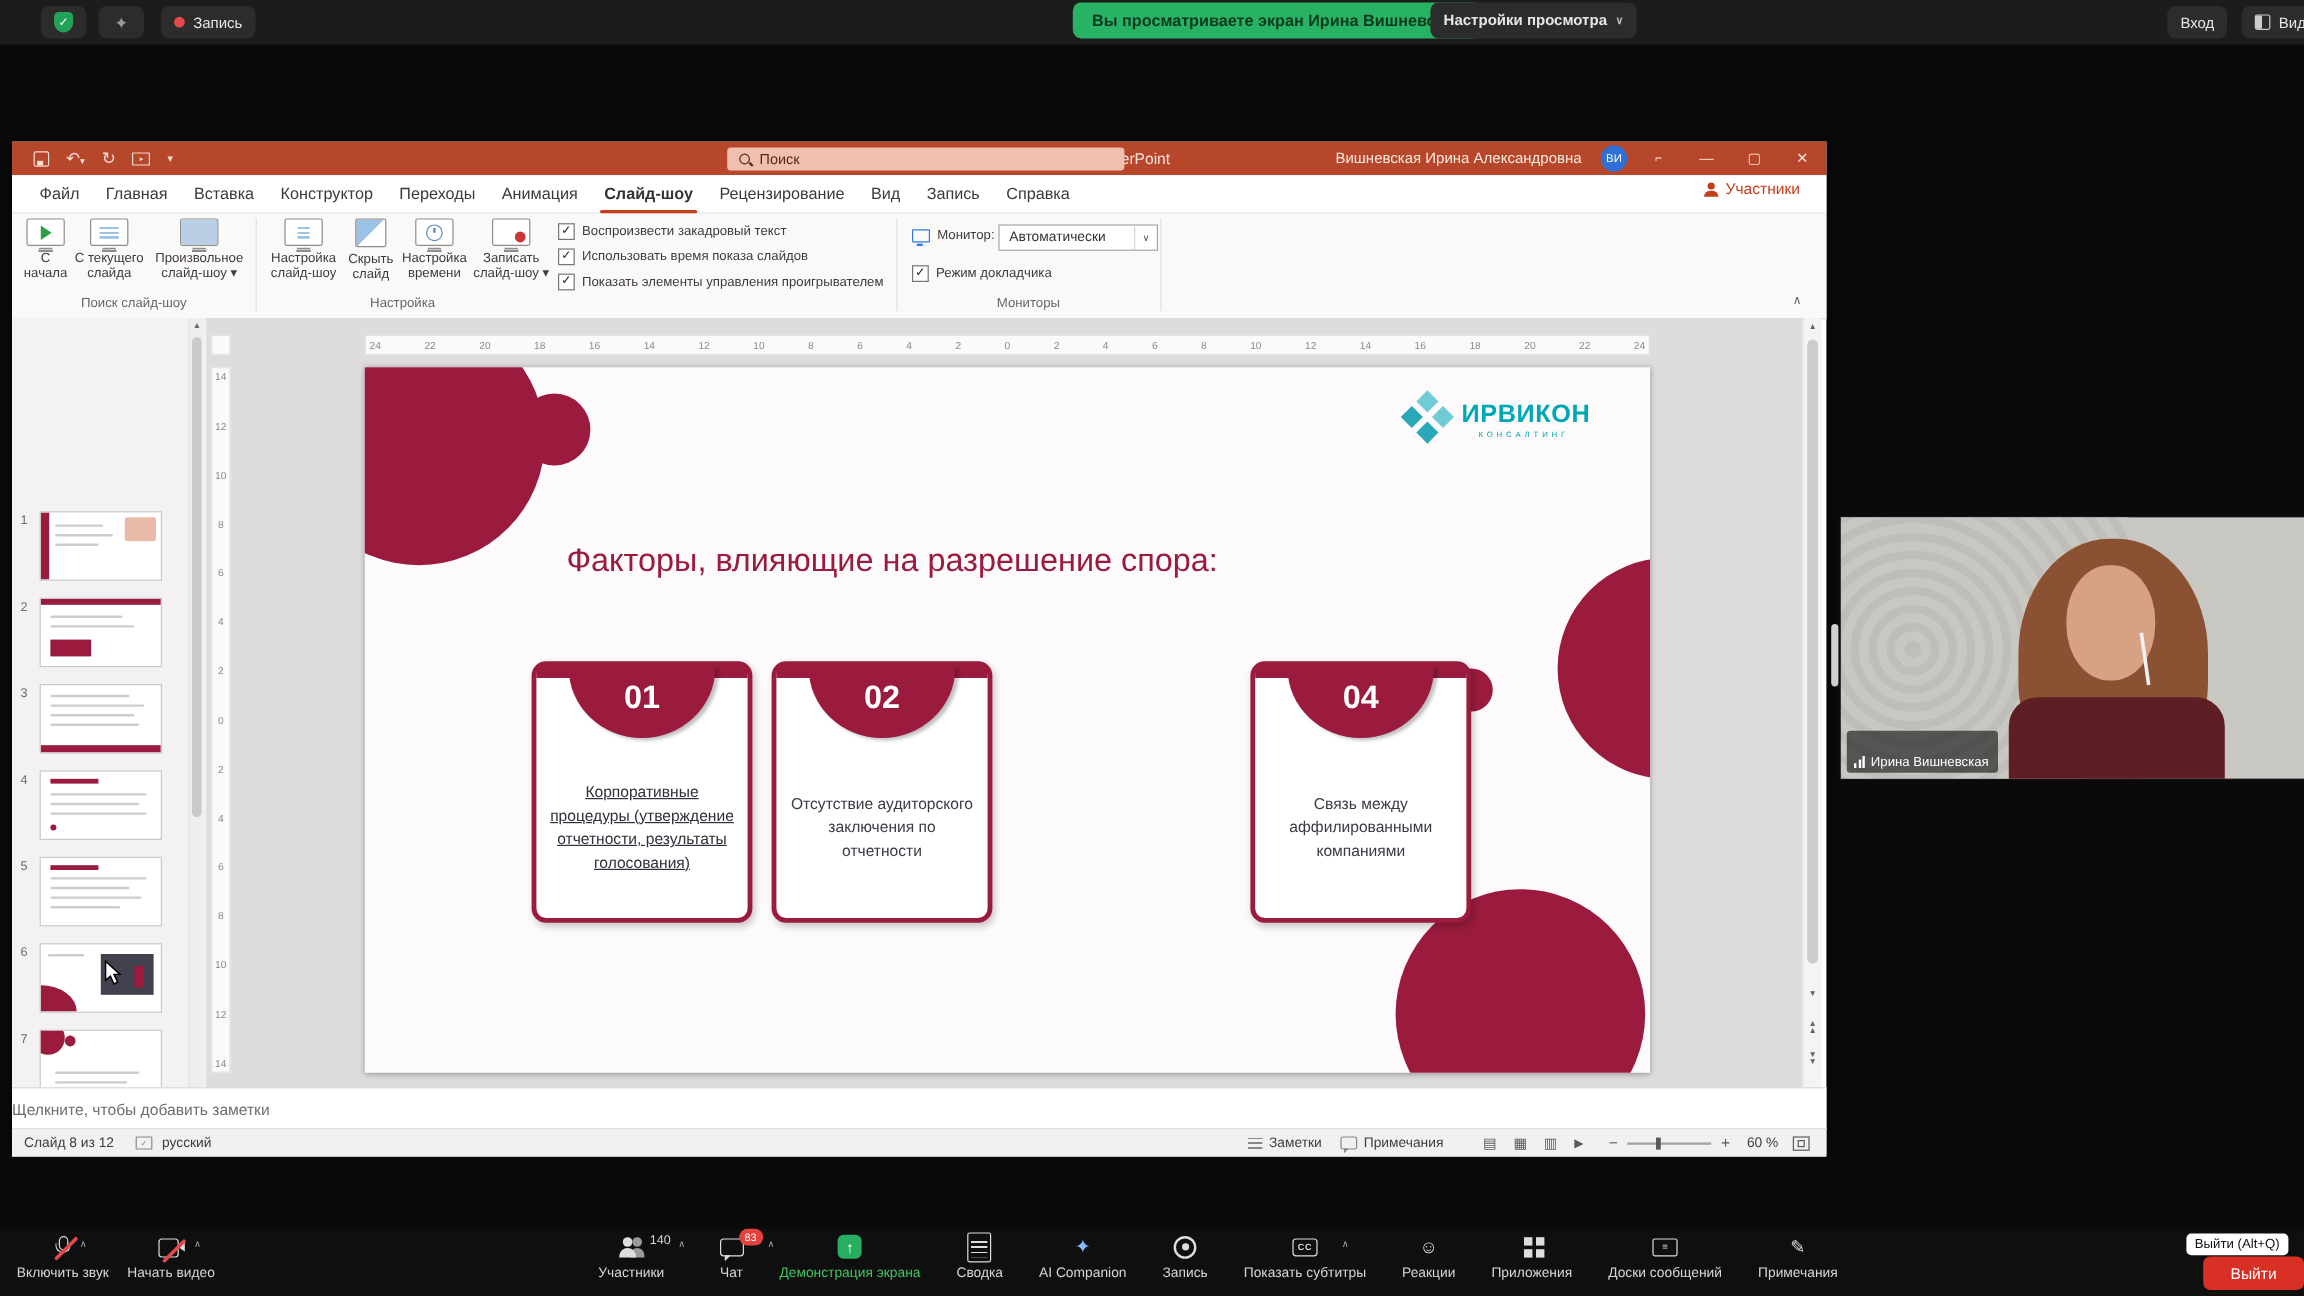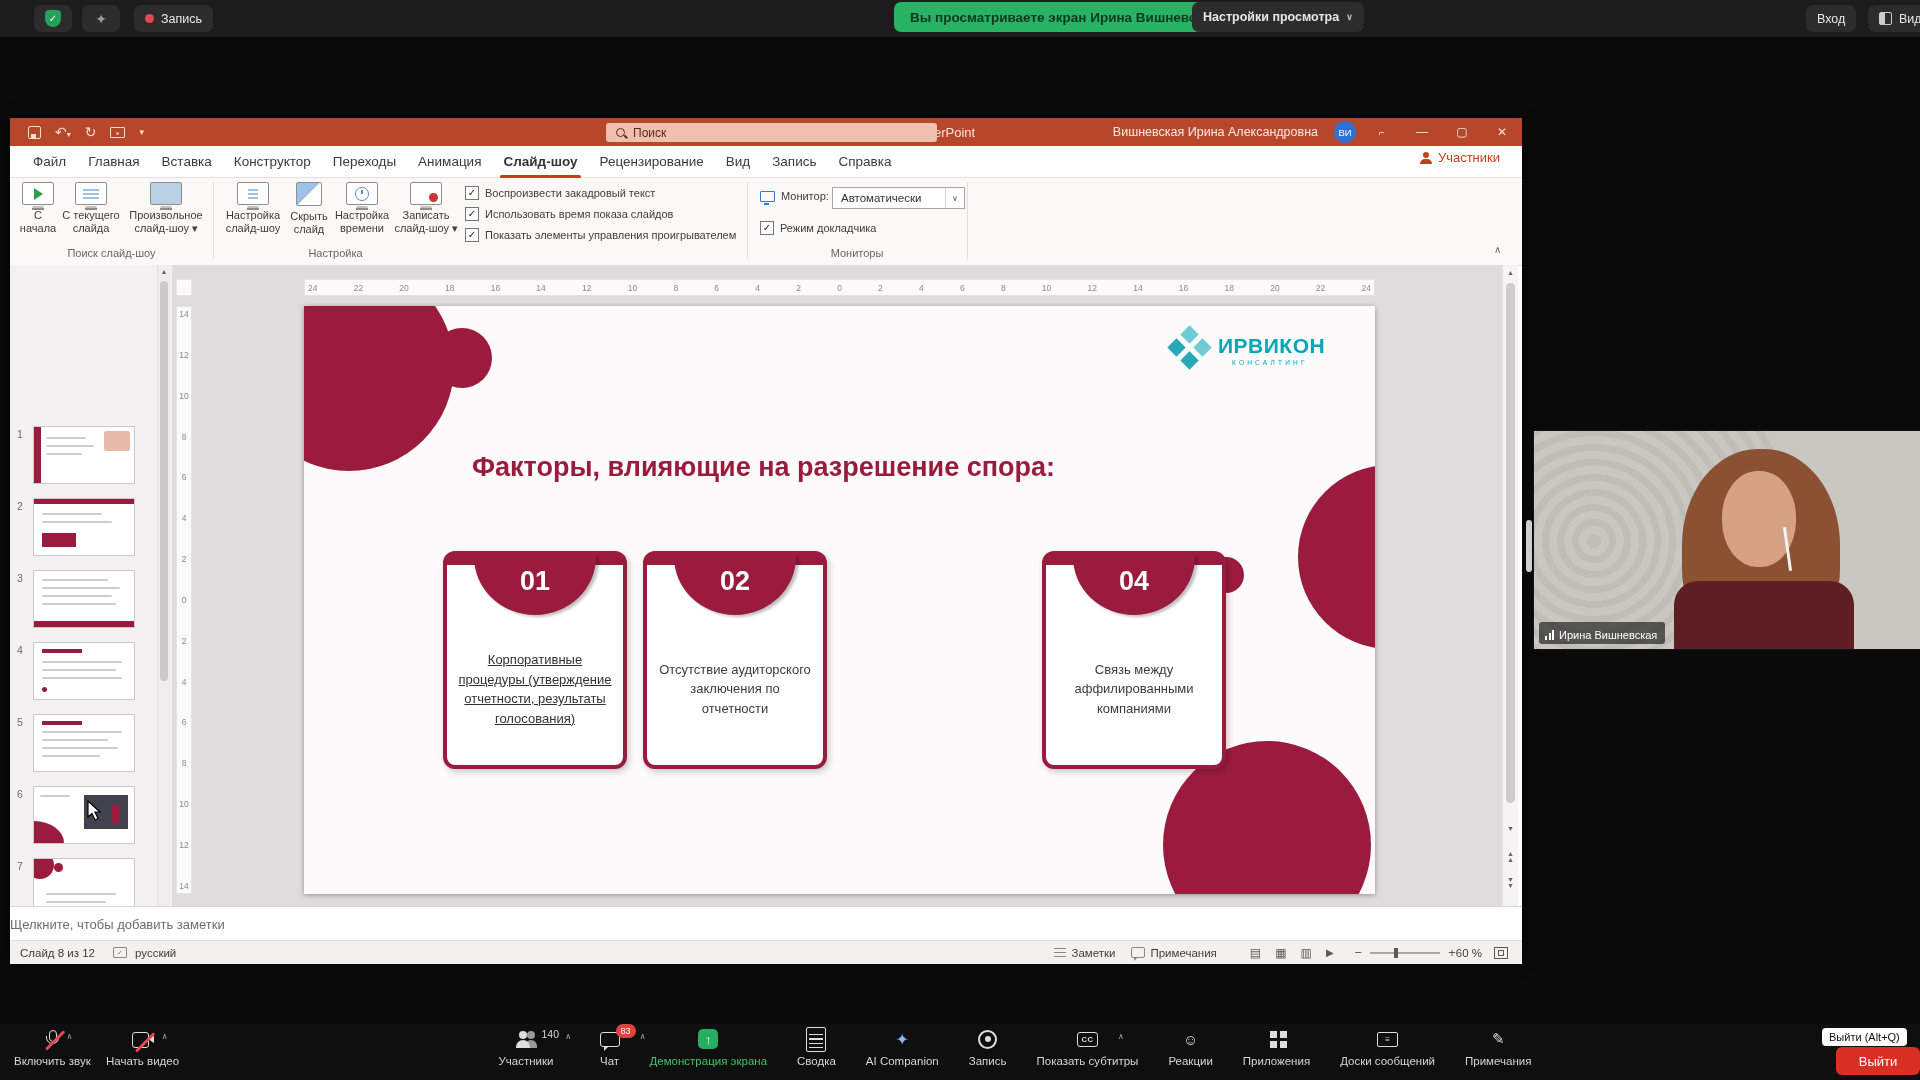--- a/index.html
+++ b/index.html
@@ -78,21 +78,21 @@
   .sbarrow{font-size:7px;color:#666;text-align:center;width:100%;display:block}
 
   
   .canvas{position:absolute;left:162px;top:147px;width:1330px;height:641px;background:#dedcdc}
   .hruler{position:absolute;left:294px;top:161px;width:1071px;height:17px;background:#fbfafa;border:1px solid #e4e2e2;box-sizing:border-box;display:flex;justify-content:space-between;align-items:center;padding:0 3px;font-size:8.5px;color:#8a8a8a}
   .vruler{position:absolute;left:166px;top:188px;width:16px;height:588px;background:#fbfafa;border:1px solid #e4e2e2;box-sizing:border-box;display:flex;flex-direction:column;justify-content:space-between;align-items:center;padding:2px 0;font-size:8.5px;color:#8a8a8a}
   .rcorner{position:absolute;left:166px;top:161px;width:16px;height:17px;background:#fbfafa;border:1px solid #e4e2e2;box-sizing:border-box}
 
   .slide{position:absolute;left:294px;top:188px;width:1071px;height:588px;background:#fcfafb;box-shadow:0 1px 5px rgba(0,0,0,.35);overflow:hidden}
   .circ{position:absolute;border-radius:50%;background:#9b1b3e}
-  .stitle{position:absolute;left:168px;top:146px;width:640px;font-size:27px;font-weight:bold;color:#9b1b3e}
+  .stitle{position:absolute;left:168px;top:146px;width:640px;font-size:27px;font-weight:normal;color:#9b1b3e}
   .logo{position:absolute;left:866px;top:22px;display:flex;align-items:center;gap:8px}
   .dgrid{position:relative;width:40px;height:44px}
   .dia{position:absolute;width:13px;height:13px;transform:rotate(45deg);background:#29a9b8}
   .dia.lt{background:#6fcbd6}
   .logotxt{display:flex;flex-direction:column}
   .logoname{font-size:21px;font-weight:bold;color:#00a7b5;letter-spacing:.5px}
   .logosub{font-size:6.5px;letter-spacing:3.2px;color:#00a7b5;margin-top:1px;margin-left:14px}
 
   .card{position:absolute;top:245px;width:184px;height:218px;background:#fff;border:4px solid #9b1b3e;border-radius:12px;box-shadow:2px 3px 6px rgba(0,0,0,.2);box-sizing:border-box}
   .cbar{position:absolute;left:0;right:0;top:0;height:10px;background:#9b1b3e}
@@ -122,21 +122,21 @@
   .fitbox::after{content:"";position:absolute;left:3px;top:2px;width:4px;height:4px;border:1px solid #5c5a58}
 
   
   .camhandle{position:absolute;left:1526px;top:520px;width:6px;height:52px;background:#cfcfcf;border-radius:3px}
   .webcam{position:absolute;left:1534px;top:431px;width:386px;height:218px;background:#c9c7c2;overflow:hidden;outline:1px solid #141414}
   .wallpat{position:absolute;left:-60px;top:-30px;width:300px;height:280px;background:repeating-radial-gradient(circle at 40% 50%,#bdbbb6 0 7px,#c9c7c2 7px 15px);opacity:.8}
   .hair{position:absolute;left:148px;top:18px;width:158px;height:200px;background:#8a5133;border-radius:48% 48% 40% 40%}
   .face{position:absolute;left:188px;top:40px;width:74px;height:96px;background:#d7a284;border-radius:48%}
   .bodyv{position:absolute;left:140px;top:150px;width:180px;height:70px;background:#5e1f24;border-radius:24px 24px 0 0}
   .earph{position:absolute;left:252px;top:96px;width:3px;height:44px;background:#f2f2f2;transform:rotate(-8deg)}
-  .nametag{position:absolute;left:5px;bottom:5px;background:rgba(15,15,15,.62);color:#fff;font-size:11px;padding:7px 8px 3px 6px;border-radius:3px;display:flex;align-items:center;gap:5px}
+  .nametag{position:absolute;left:5px;bottom:5px;background:rgba(15,15,15,.62);color:#fff;font-size:11px;padding:20px 8px 3px 6px;border-radius:3px;display:flex;align-items:center;gap:5px}
   .bars{display:flex;align-items:flex-end;gap:1.5px;height:10px}
   .bars span{width:2px;background:#fff;display:block}
 
   
   .botbar{position:absolute;left:0;top:1024px;width:1920px;height:56px;background:#0f0f10}
   .tbitem{position:absolute;top:4px;display:flex;flex-direction:column;align-items:center;gap:5px;color:#d6d6d6;font-size:11.5px;white-space:nowrap}
   .tbitem .iconwrap{height:22px;display:flex;align-items:center;justify-content:center;position:relative}
   .tbcenter{position:absolute;left:420px;top:4px;width:1190px;display:flex;justify-content:center;gap:30px}
   .tbcenter .tbitem{position:static}
   .tbitem.green{color:#41c463}
@@ -512,21 +512,21 @@
     <span class="viewico">▤</span>
     <span class="viewico">▦</span>
     <span class="viewico">▥</span>
     <span class="viewico" style="font-size:10px">▶</span>
     <span style="width:14px"></span>
     <span style="font-size:13px;color:#5c5a58">−</span>
     <span class="ztrack">
         <span class="zknob"></span>
       </span>
     <span style="font-size:13px;color:#5c5a58">+</span>
-    <span class="sbitem" style="">60 %</span>
+    <span class="sbitem" style="margin-left:14px">60 %</span>
     <span class="fitbox" style="margin:0 14px 0 12px"></span>
   </div>
 </div>
 
 <div class="camhandle"></div>
 <div class="webcam">
   <span class="wallpat"></span>
   <span class="hair"></span>
   <span class="face"></span>
   <span class="bodyv"></span>

